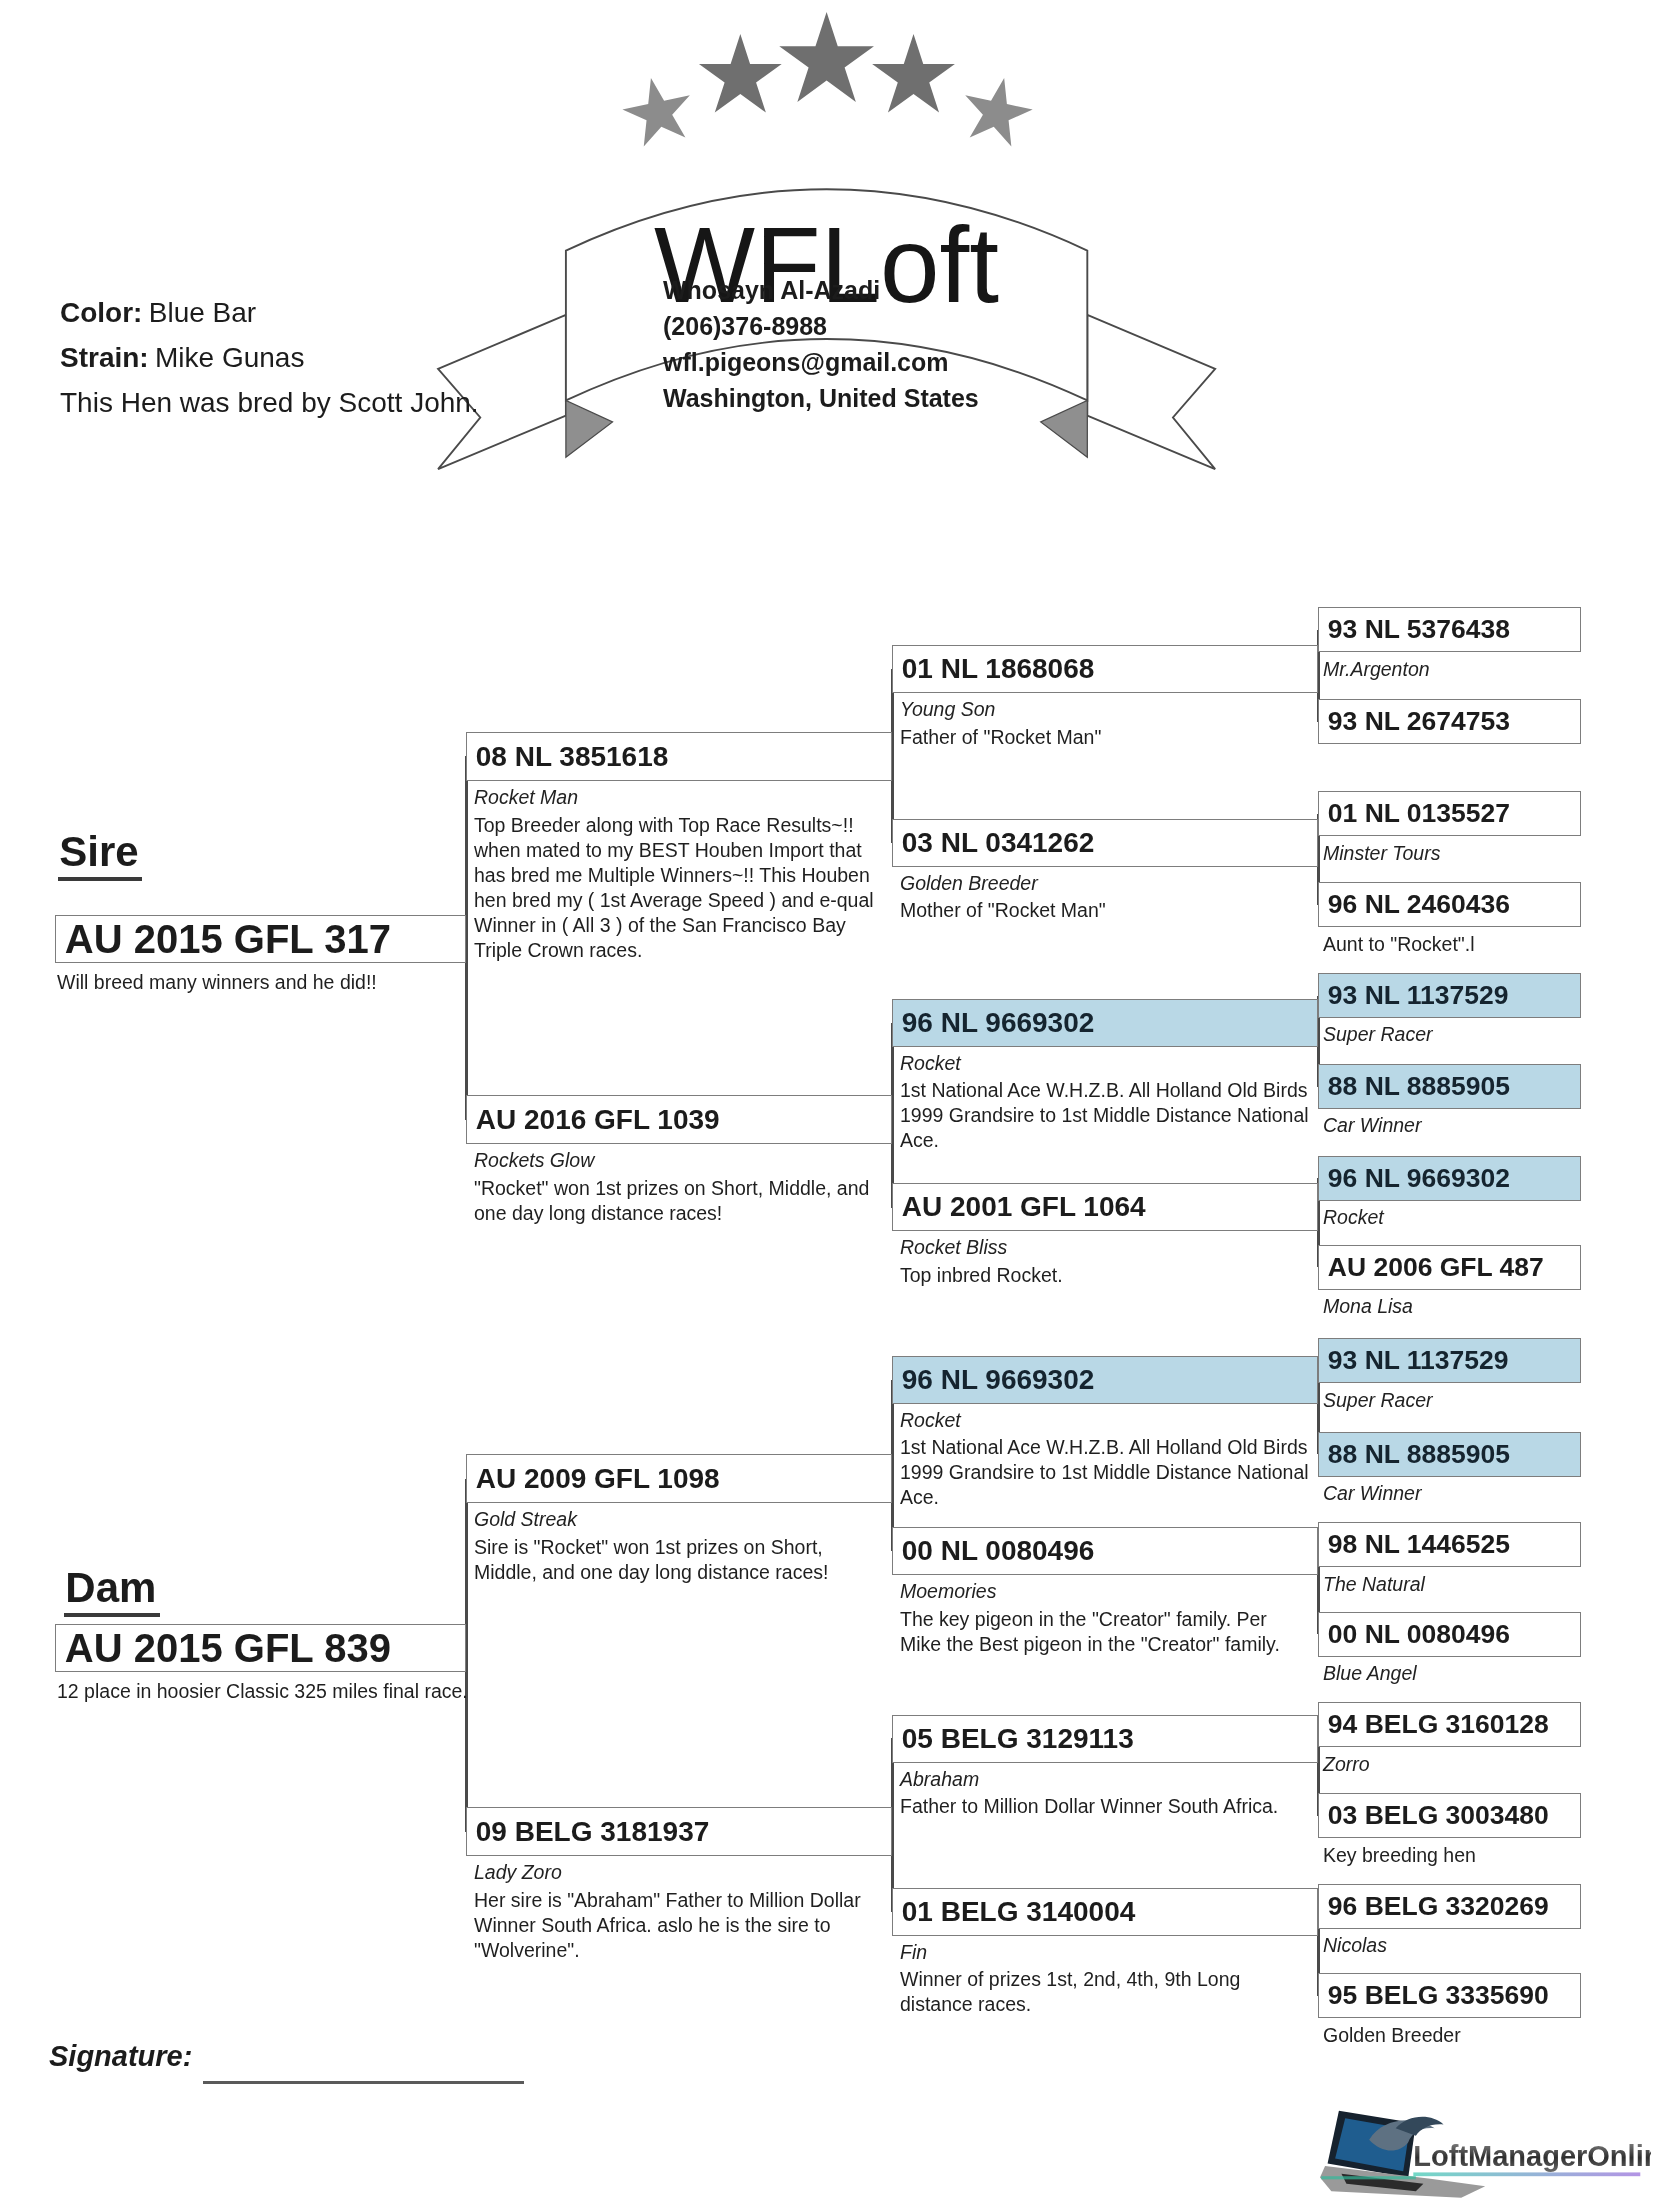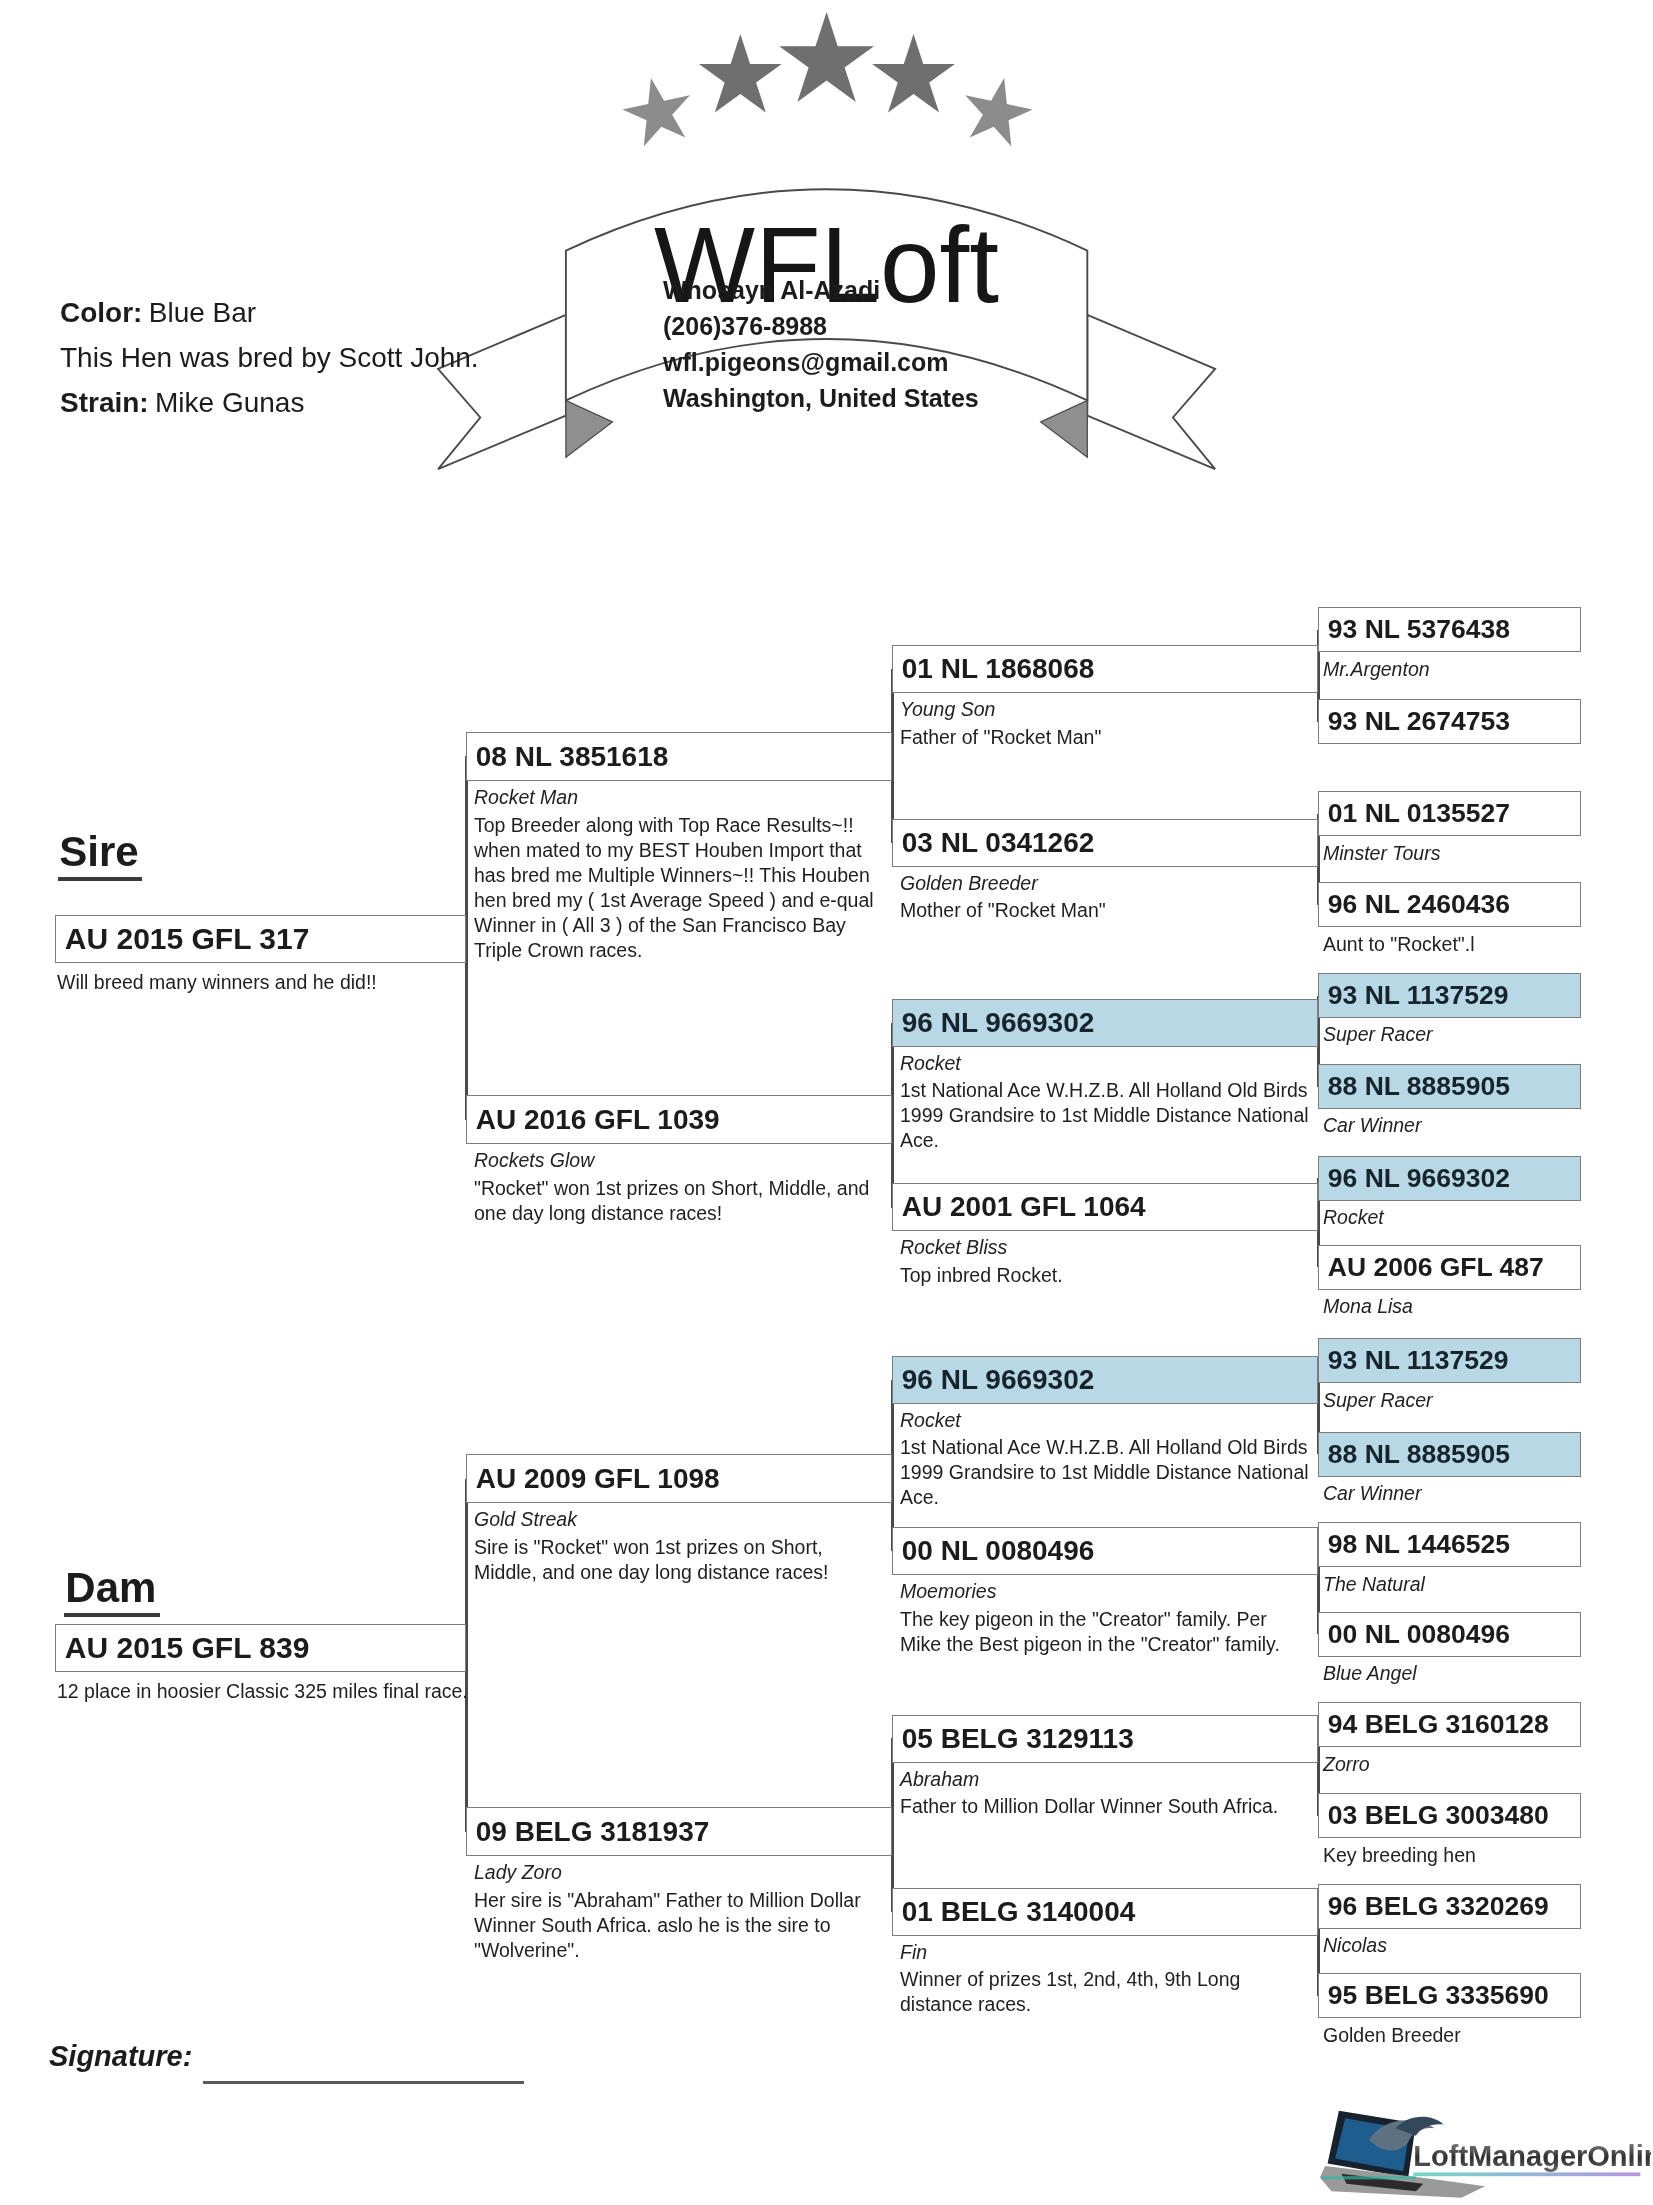--- a/index.html
+++ b/index.html
@@ -1,20 +1,20 @@
 <!DOCTYPE html>
 <html style="font-size:10px"><head>
 <meta charset="utf-8">
 <style>
   html,body{margin:0;padding:0}
   body{width:1654px;height:2205px;position:relative;background:#ffffff;
        font-family:"Liberation Sans",sans-serif;color:#1c1c1c;overflow:hidden}
   .ring{position:absolute;background:#fff;border:1.9px solid #7d7d7d;display:flex;align-items:center;
         padding-left:8.8px;font-weight:bold;box-sizing:border-box;white-space:nowrap}
-  .g1{width:411px;height:48px;font-size:30px}
+  .g1{width:411px;height:48px;font-size:40px}
   .g2{width:426px;height:49px;font-size:28px}
   .g3{width:426px;height:48px;font-size:28px}
   .g4{width:263px;height:45px;font-size:26.5px}
   .hl{background:#b9d8e6;color:#15242f}
   .pname{position:absolute;font-style:italic;font-size:19.5px;color:#222;white-space:nowrap}
   .plain{font-style:normal}
   .pdesc{position:absolute;font-size:19.5px;line-height:25px;color:#1f1f1f}
   .vline{position:absolute;width:2.5px;background:#4a4a4a}
   .heading{position:absolute;font-size:42px;font-weight:bold;border-bottom:4.4px solid #3a3a3a;
            padding:0 3.8px 2.5px 1.3px;line-height:1.05}
@@ -55,22 +55,22 @@
 
 <div class="contact">
   <div>Whosayn Al-Azadi</div>
   <div>(206)376-8988</div>
   <div>wfl.pigeons@gmail.com</div>
   <div>Washington, United States</div>
 </div>
 
 <div class="bird-info">
   <div><span class="b">Color:</span><span>Blue Bar</span></div>
+  <div><span class="b">Strain:</span><span>Mike Gunas</span></div>
   <div>This Hen was bred by Scott John.</div>
-  <div><span class="b">Strain:</span><span>Mike Gunas</span></div>
 </div>
 
 <div class="vline" style="left:465px;top:756px;height:364px"></div>
 <div class="vline" style="left:465px;top:1479px;height:353px"></div>
 <div class="vline" style="left:891px;top:669px;height:174px"></div>
 <div class="vline" style="left:891px;top:1023px;height:185px"></div>
 <div class="vline" style="left:891px;top:1380px;height:171px"></div>
 <div class="vline" style="left:891px;top:1738px;height:174px"></div>
 <div class="vline" style="left:1317px;top:630px;height:92px"></div>
 <div class="vline" style="left:1317px;top:814px;height:91px"></div>

